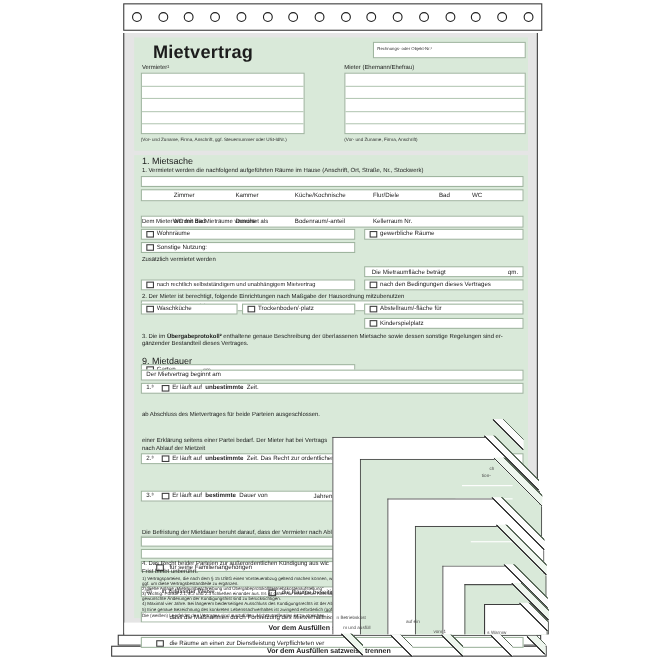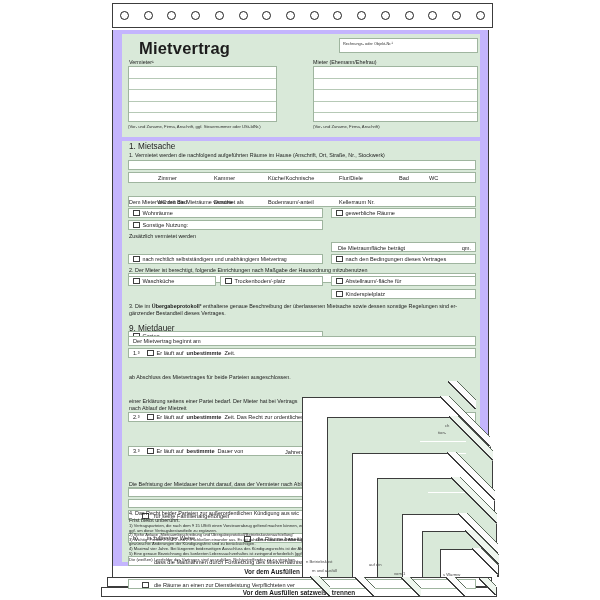--- a/index.html
+++ b/index.html
@@ -3,21 +3,21 @@
 <meta charset="utf-8">
 <style>
   html,body{margin:0;padding:0}
   body{width:600px;height:600px;background:#fff;font-family:"Liberation Sans",sans-serif;color:#1c1c1c}
   .stage{position:relative;width:600px;height:600px;background:#ffffff;overflow:hidden}
   .a{position:absolute}
   
   .punch{left:112px;top:3px;width:381px;height:25px;background:#fff;border:1px solid #3c3c3c;display:flex;align-items:center;justify-content:space-between;padding:0 7px;box-sizing:border-box}
   .hole{width:7px;height:7px;border:1.3px solid #1f1f1f;border-radius:50%;background:#fff}
   
-  .page{left:112px;top:30px;width:377px;height:547px;background:#c4b5fd;border-left:1px solid #3c3c3c;border-right:1px solid #3c3c3c;border-bottom:1px solid #3c3c3c;box-sizing:border-box}
+  .page{left:112px;top:30px;width:377px;height:547px;background:#e5e5e5;border-left:1px solid #3c3c3c;border-right:1px solid #3c3c3c;border-bottom:1px solid #3c3c3c;box-sizing:border-box}
   .gblock{position:absolute;background:#d9e9d9}
   .title{font-weight:700;font-size:16.5px;letter-spacing:.2px}
   .sh{font-weight:400;font-size:8.2px}
   .gl{font-size:5.4px;color:#1c1c1c;white-space:nowrap}
   .cap{font-size:4.2px;color:#2e2e2e;white-space:nowrap}
   .wrow{background:#fff;border:1px solid #9fb59f;box-sizing:border-box;display:flex;align-items:center;gap:3px;font-size:5.6px;padding:0 4px;white-space:nowrap}
   .rel{position:relative}
   .cb{width:6.5px;height:6.5px;border:1px solid #3f3f3f;background:#fff;flex:none;box-sizing:border-box}
   .cl{white-space:nowrap}
   .fieldbox{position:absolute;background:#fff;border:1px solid #9fb59f;box-sizing:border-box}

